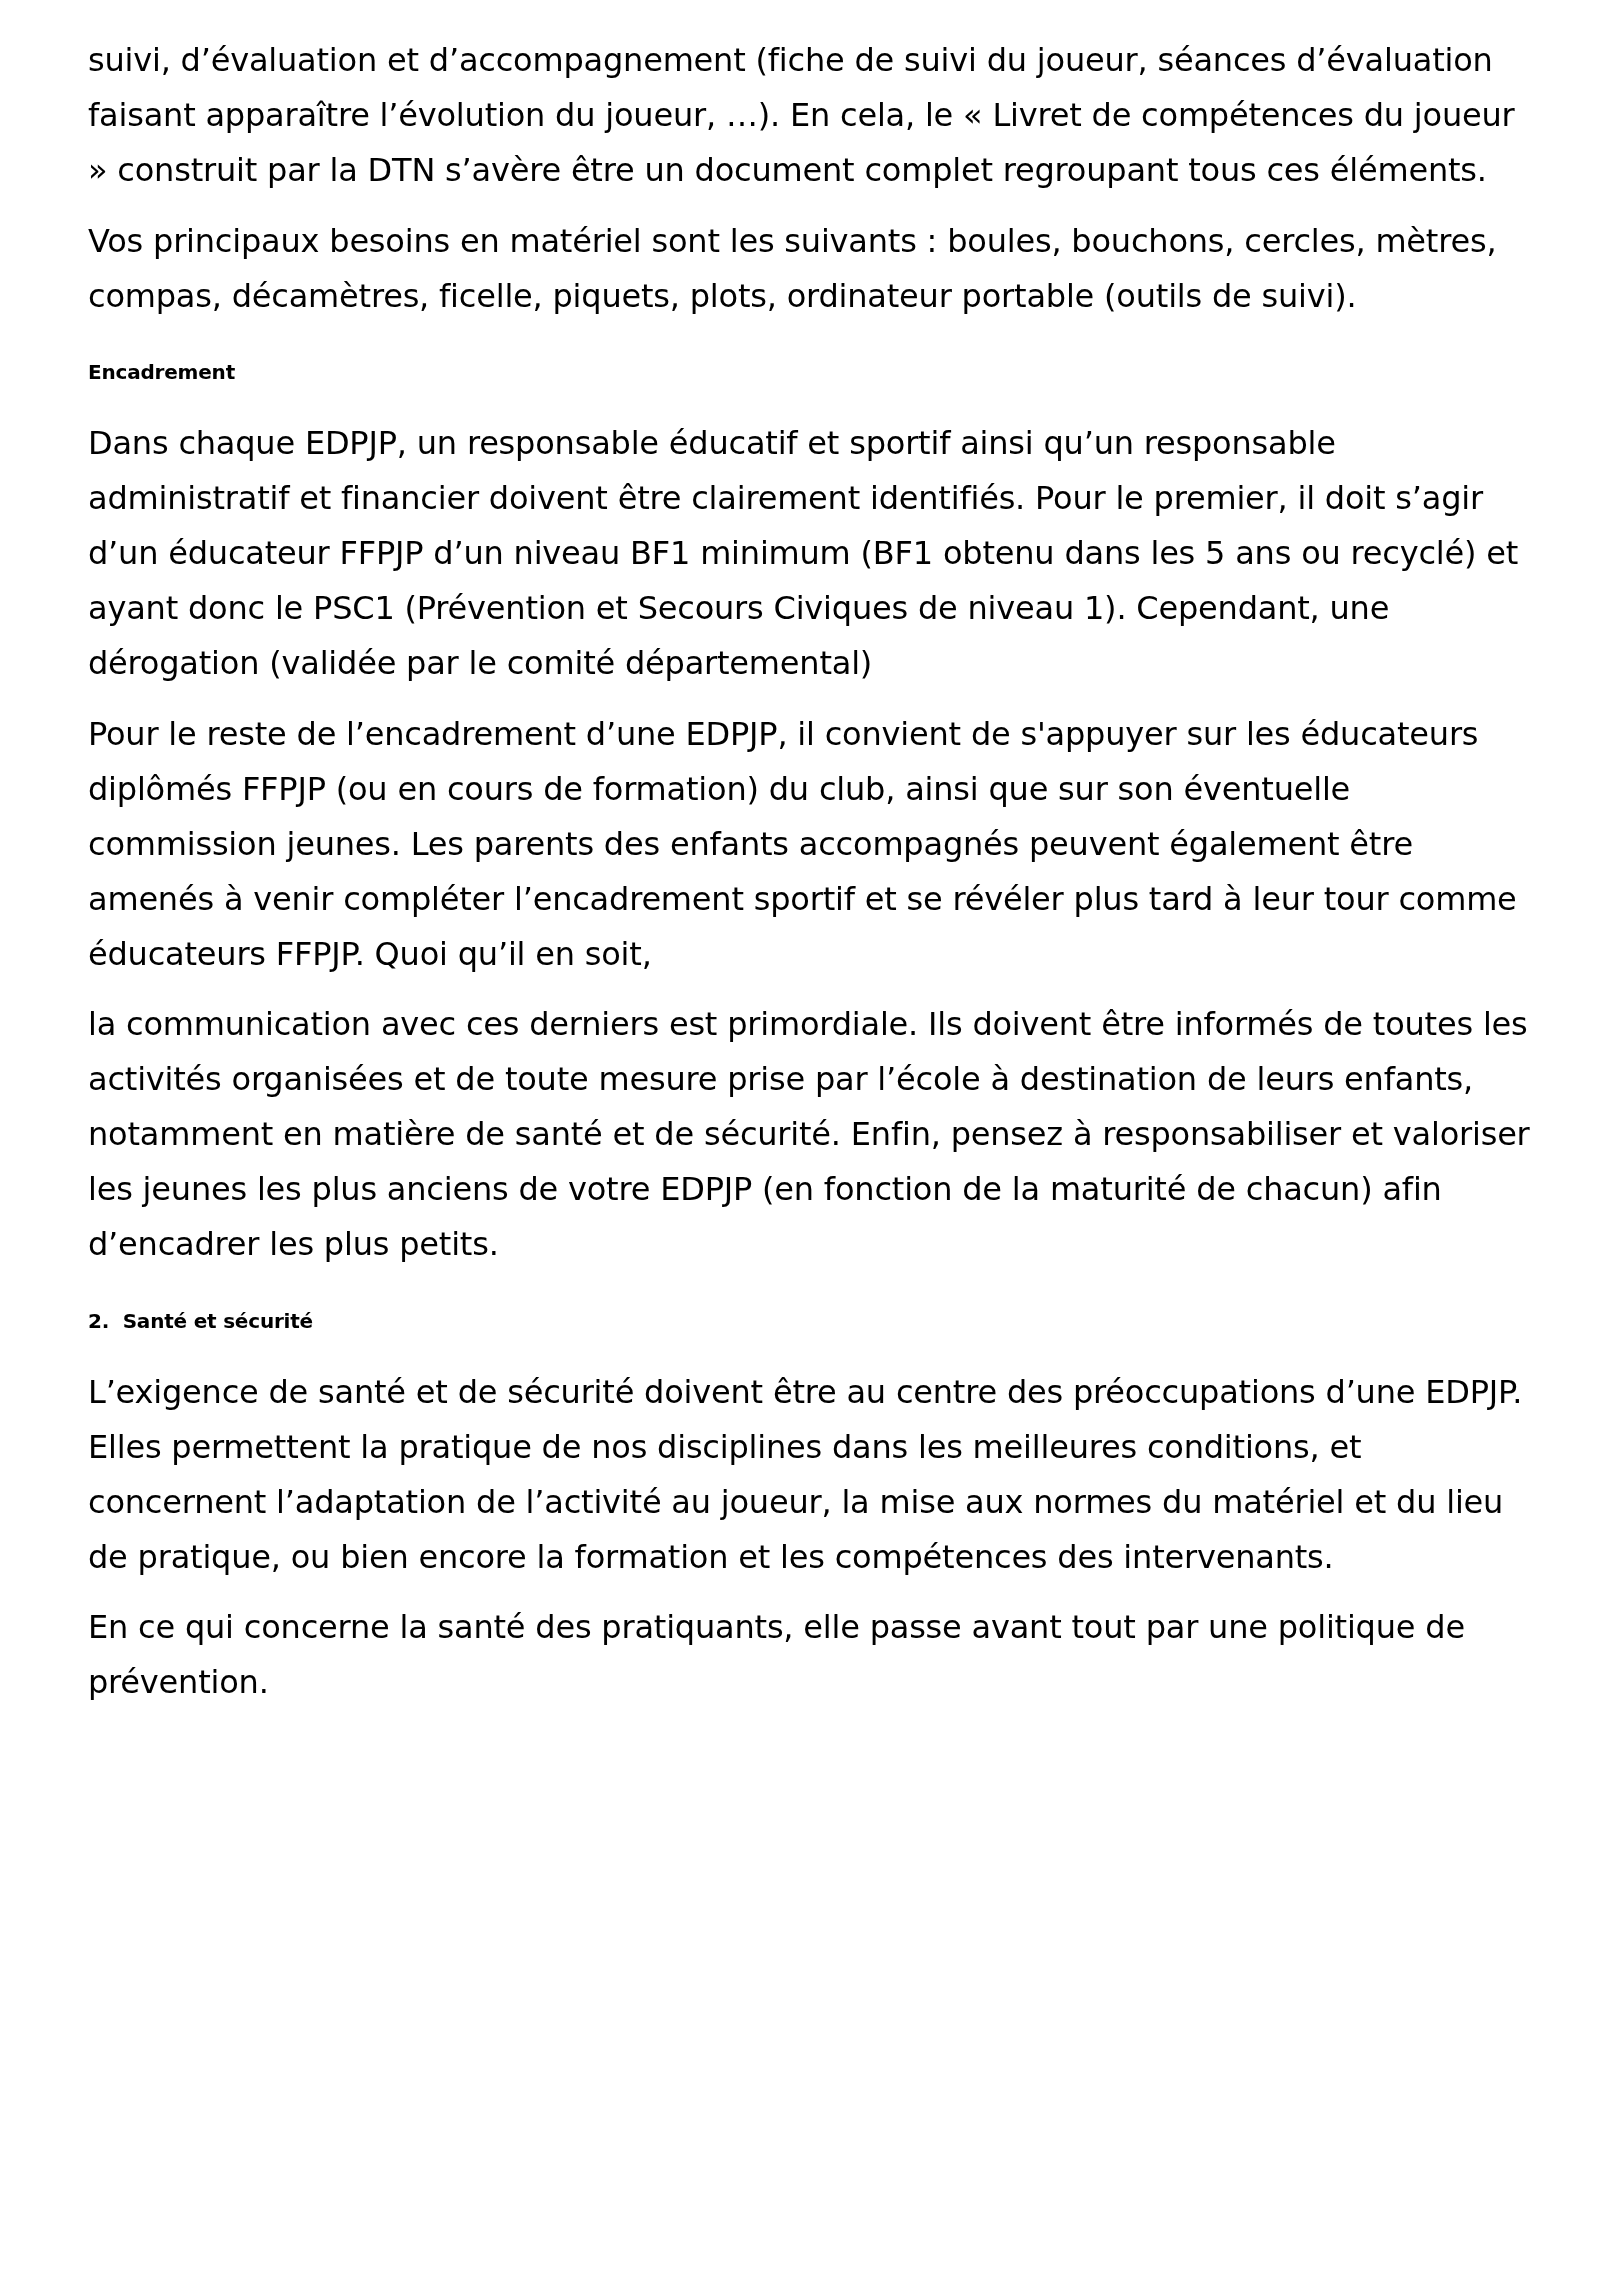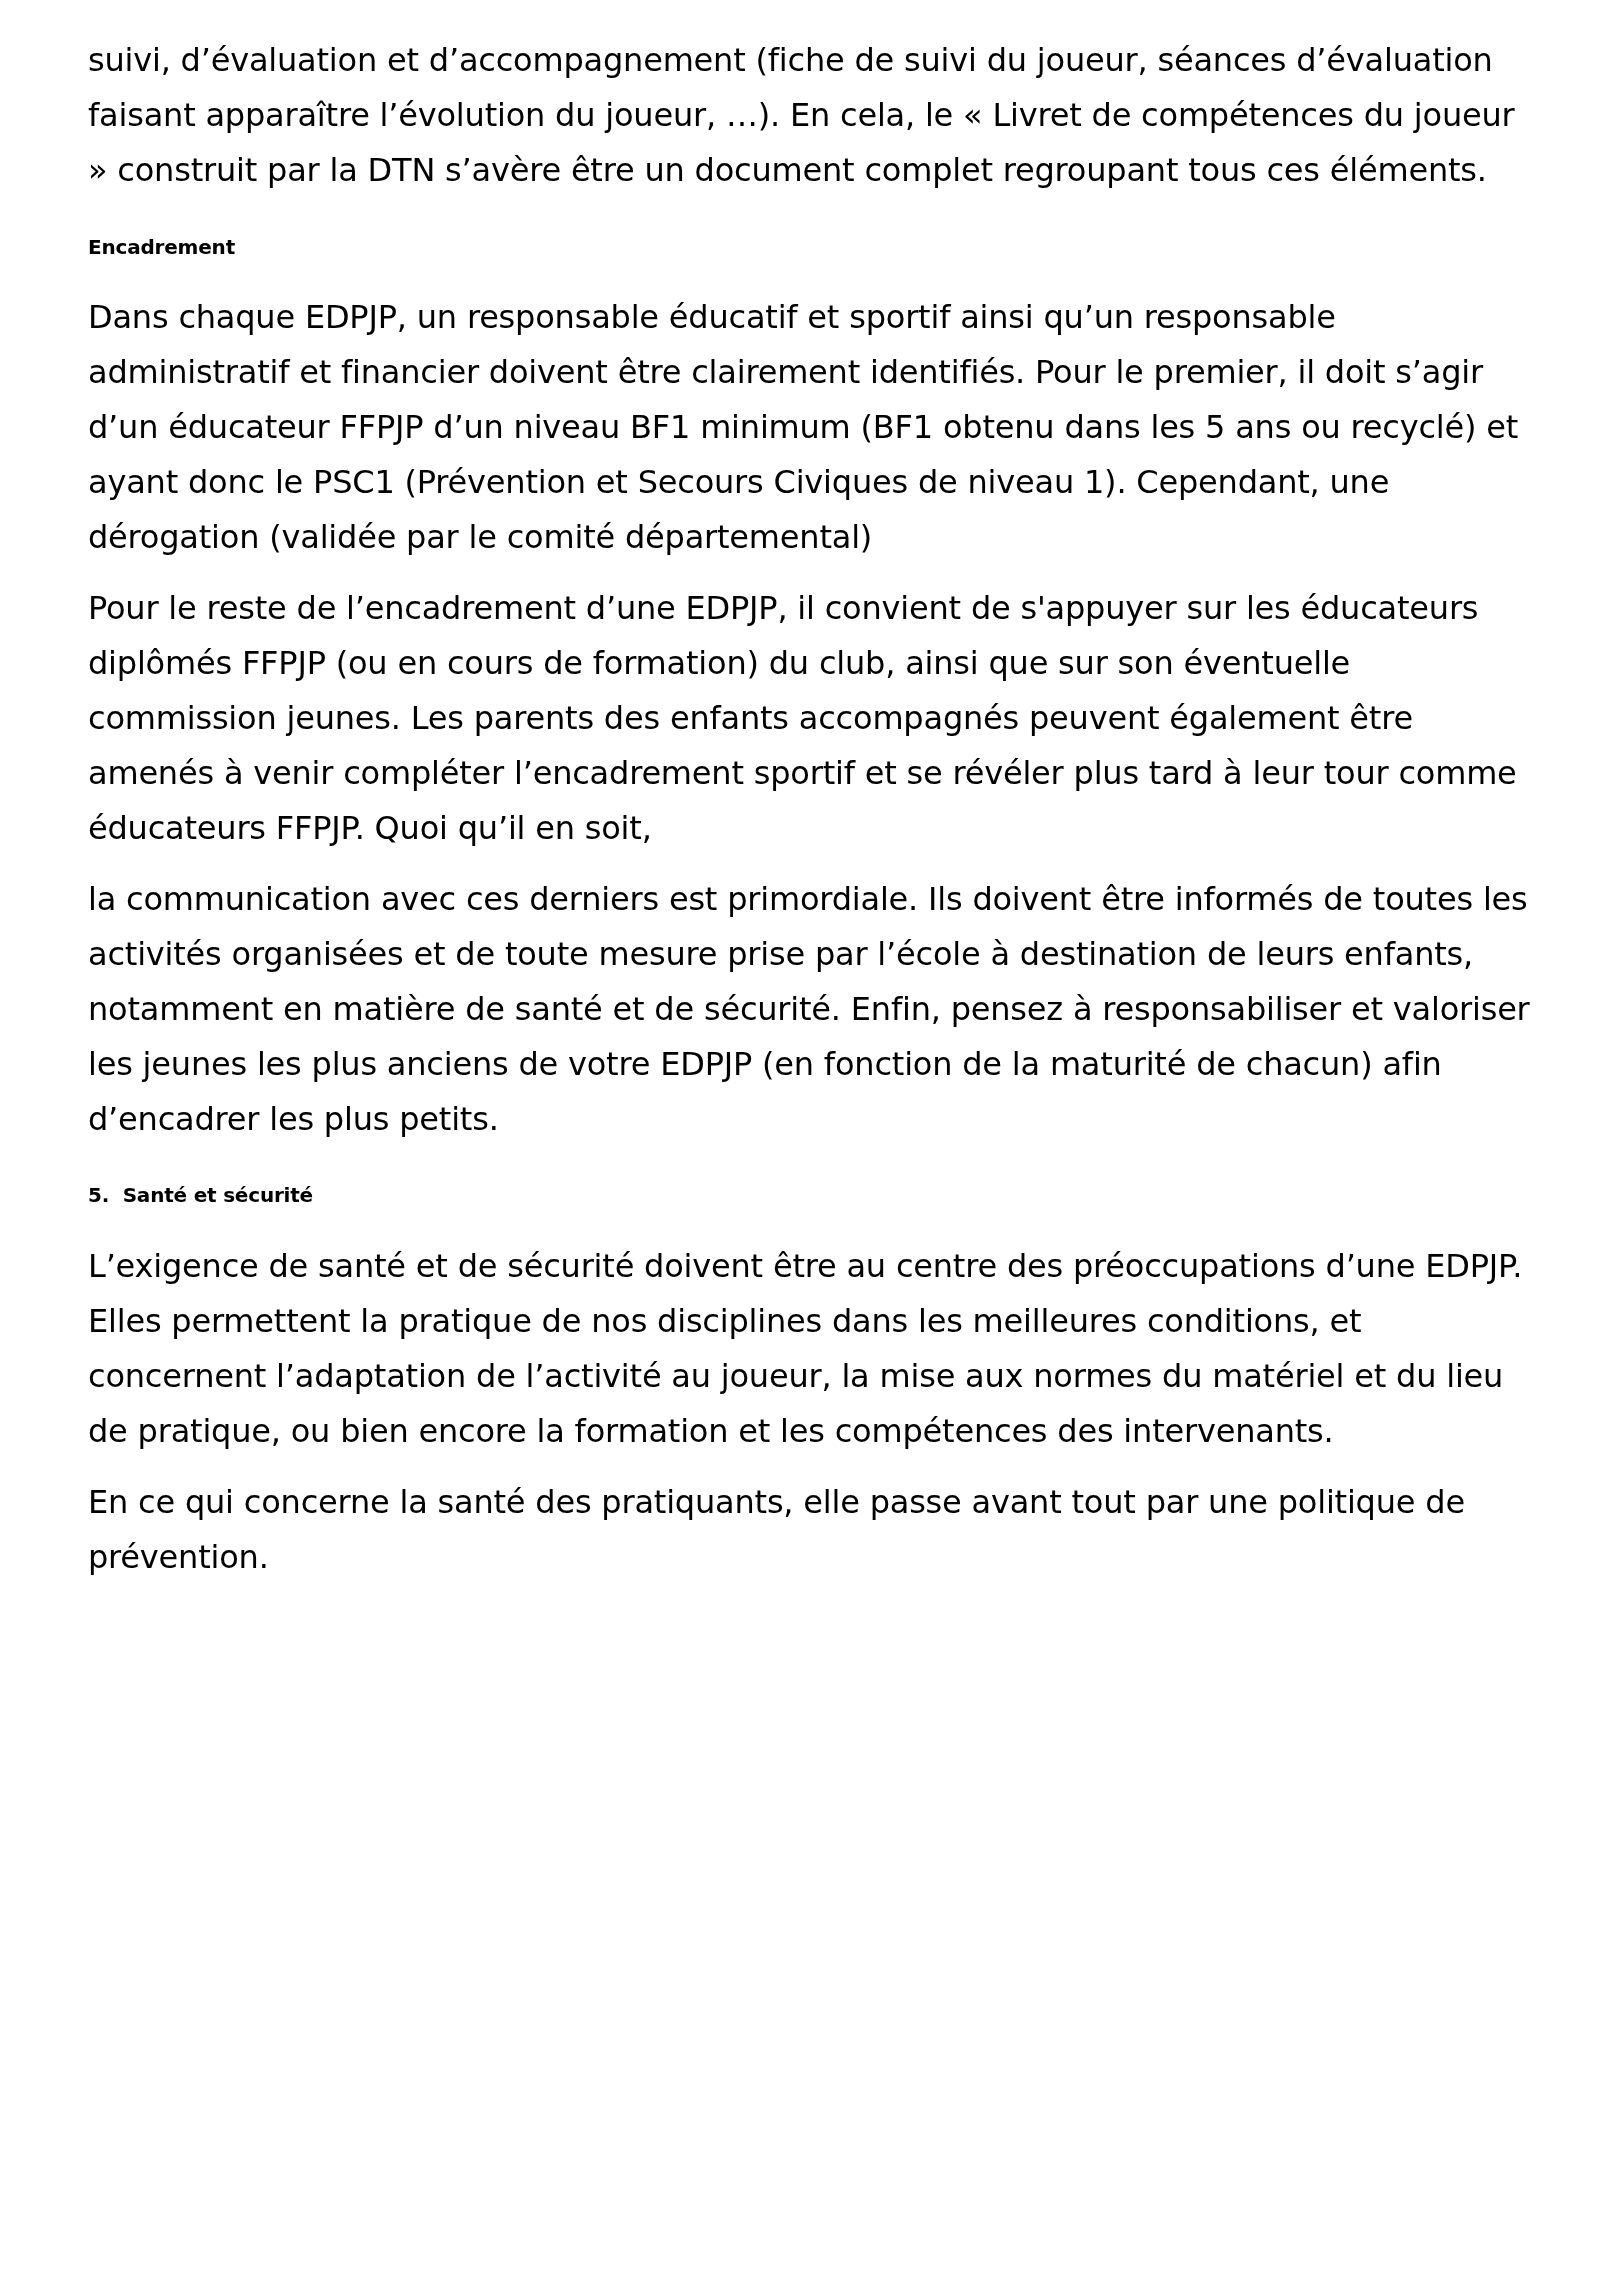--- a/index.html
+++ b/index.html
@@ -37,30 +37,31 @@
   .page p.body-text:first-child {
     margin-top: 0;
   }
 </style>
 </head>
 <body>
 
 <div class="page">
   <p class="body-text">suivi, d’évaluation et d’accompagnement (fiche de suivi du joueur, séances d’évaluation faisant apparaître l’évolution du joueur, …). En cela, le « Livret de compétences du joueur » construit par la DTN s’avère être un document complet regroupant tous ces éléments.</p>
 
+  <p class="body-text">Vos principaux besoins en matériel sont les suivants : boules, bouchons, cercles, mètres, compas, décamètres, ficelle, piquets, plots, ordinateur portable (outils de suivi).</p>
 
   <h2 class="section-heading">Encadrement</h2>
 
   <p class="body-text">Dans chaque EDPJP, un responsable éducatif et sportif ainsi qu’un responsable administratif et financier doivent être clairement identifiés. Pour le premier, il doit s’agir d’un éducateur FFPJP d’un niveau BF1 minimum (BF1 obtenu dans les 5 ans ou recyclé) et ayant donc le PSC1 (Prévention et Secours Civiques de niveau 1). Cependant, une dérogation (validée par le comité départemental)</p>
 
 
   <p class="body-text">Pour le reste de l’encadrement d’une EDPJP, il convient de s'appuyer sur les éducateurs diplômés FFPJP (ou en cours de formation) du club, ainsi que sur son éventuelle commission jeunes. Les parents des enfants accompagnés peuvent également être amenés à venir compléter l’encadrement sportif et se révéler plus tard à leur tour comme éducateurs FFPJP. Quoi qu’il en soit,</p>
 
   <p class="body-text">la communication avec ces derniers est primordiale. Ils doivent être informés de toutes les activités organisées et de toute mesure prise par l’école à destination de leurs enfants, notamment en matière de santé et de sécurité. Enfin, pensez à responsabiliser et valoriser les jeunes les plus anciens de votre EDPJP (en fonction de la maturité de chacun) afin d’encadrer les plus petits.</p>
 
-  <h2 class="section-heading">5.  Santé et sécurité</h2>
+  <h2 class="section-heading">2.  Santé et sécurité</h2>
 
   <p class="body-text">L’exigence de santé et de sécurité doivent être au centre des préoccupations d’une EDPJP. Elles permettent la pratique de nos disciplines dans les meilleures conditions, et concernent l’adaptation de l’activité au joueur, la mise aux normes du matériel et du lieu de pratique, ou bien encore la formation et les compétences des intervenants.</p>
 
 
   <p class="body-text">En ce qui concerne la santé des pratiquants, elle passe avant tout par une politique de prévention.</p>
 </div>
 
 
 </body></html>

